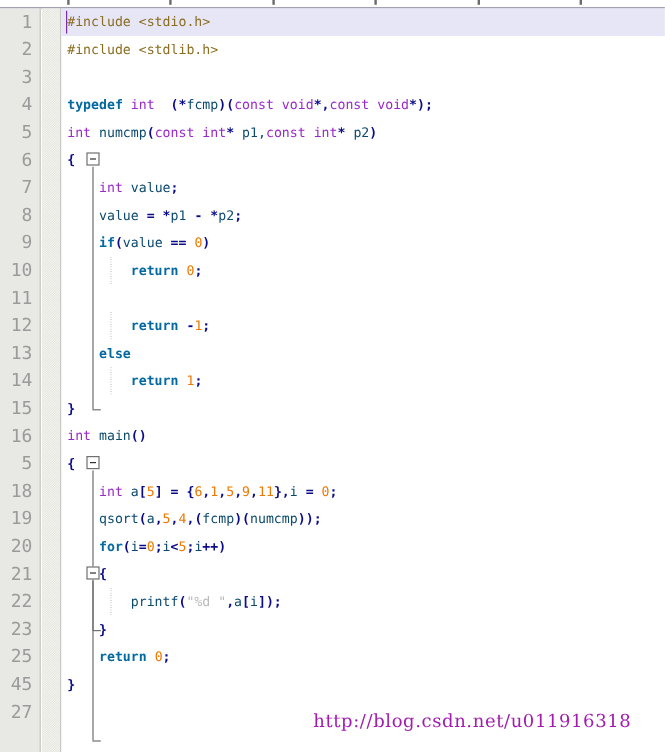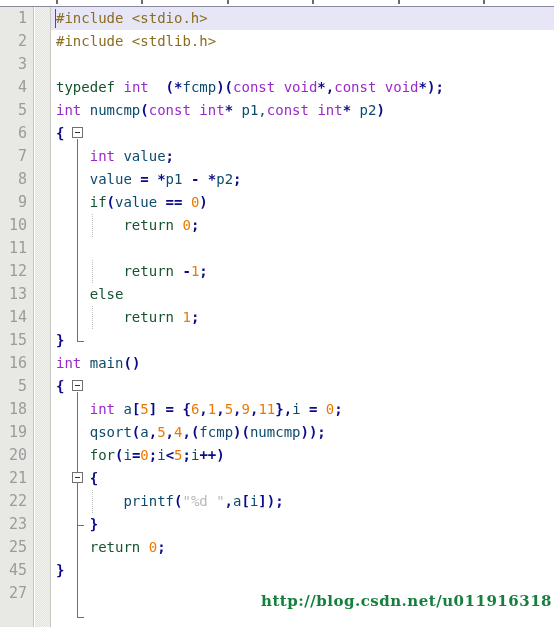--- a/index.html
+++ b/index.html
@@ -24,49 +24,49 @@
                       linear-gradient(45deg,#e2e2dc 25%,transparent 25%,transparent 75%,#e2e2dc 75%);
      background-size:2px 2px;background-position:0 0,1px 1px;}
   .gutter-edge{position:absolute;left:50px;top:7px;width:1px;height:620px;background:#c9c9c3;}
 
   
   .rows{position:absolute;left:0;top:7px;width:554px;}
   .row{position:relative;height:23px;line-height:23px;white-space:pre;}
   .row.cur .hl{position:absolute;left:51px;top:0;right:0;height:23px;background:#e6e6f7;}
   .lineno{position:absolute;left:0;top:0;width:27px;text-align:right;
           color:#9b9b9b;font-size:15px;line-height:23px;}
-  .code{position:absolute;left:56px;top:0;font-size:14px;line-height:23px;color:#000;}
+  .code{position:absolute;left:56px;top:0;font-size:11px;line-height:23px;color:#000;}
 
   
   .caret{position:absolute;left:55px;top:2px;width:1px;height:19px;background:#7a2fb0;}
 
   
   .foldbox{position:absolute;left:37px;width:11px;height:11px;border:1px solid #707070;
            background:#ffffff;box-sizing:border-box;}
   .foldbox:after{content:"";position:absolute;left:2px;top:4px;width:5px;height:1px;background:#303030;}
   .foldline{position:absolute;left:42px;width:1px;background:#707070;}
   .foldend{position:absolute;left:42px;width:7px;height:1px;background:#707070;}
 
   
   .iguide{position:absolute;width:1px;background-image:linear-gradient(to bottom,#bdbdbd 50%,transparent 50%);
           background-size:1px 2px;}
 
   
-  .kw{color:#14532d;font-weight:normal;}      
+  .kw{color:#0369a1;font-weight:bold;}      
   .ty{color:#9a29c9;}                        
   .pp{color:#8a6d1f;}                        
   .num{color:#ee7700;}                       
   .pun{color:#0b0b8a;font-weight:bold;}      
   .str{color:#b9b9b9;}                       
   .chr{color:#8f8f8f;}                       
   .id{color:#0c4a6e;}
 
   
-  .watermark{position:absolute;left:261px;top:592px;font-size:15px;color:#15803d;
-             font-family:"DejaVu Serif","Liberation Serif",serif;letter-spacing:.5px;font-weight:bold;}
+  .watermark{position:absolute;left:261px;top:592px;font-size:15px;color:#a21caf;
+             font-family:"DejaVu Serif","Liberation Serif",serif;letter-spacing:.5px;}
 </style>
 </head>
 <body>
 
 <div id="editor">
 
   <div class="ruler" id="ruler">
       <div class="tick" style="left: 56px;"></div>
       <div class="tick" style="left: 141px;"></div>
       <div class="tick" style="left: 227px;"></div>

